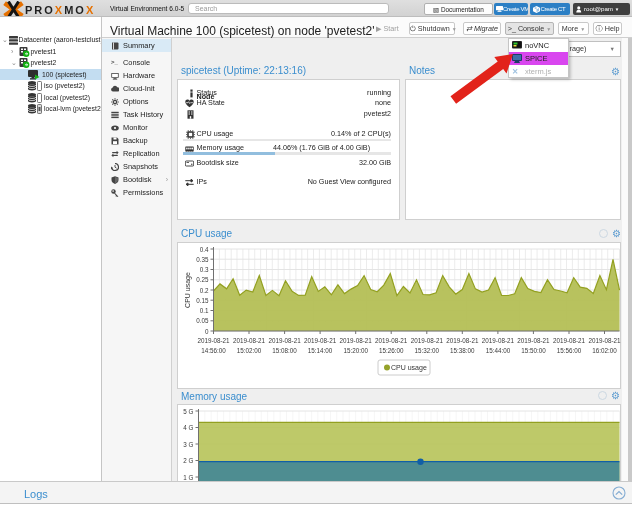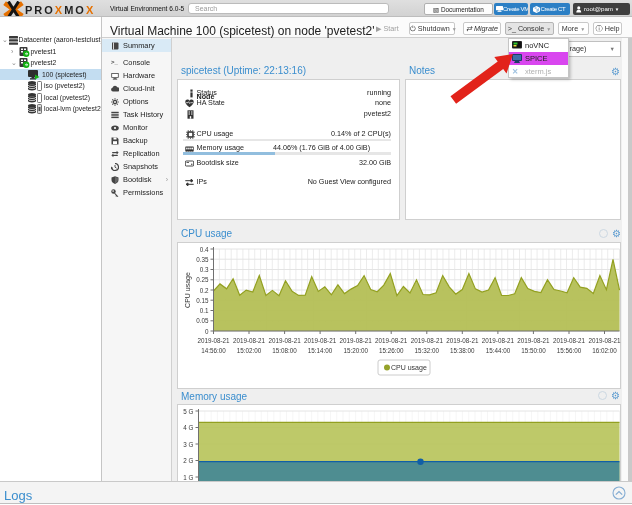--- a/index.html
+++ b/index.html
@@ -602,18 +602,18 @@
       <span class="abs" style="left:3px;top:0;color:#9fc2e0;font-weight:bold;">✕</span>
       <span class="abs" style="left:16px;">xterm.js</span>
     </div>
   </div>
   <svg class="abs" style="left:440px;top:47px;z-index:50;" width="85" height="60" viewBox="0 0 85 60">
     <polygon points="73,7 66.5,26.5 63.2,22.0 16.1,56.8 10.5,49.2 57.7,14.4 54.3,9.9" fill="#e2231a"></polygon>
   </svg>
 </div>
 
 <div class="abs" id="logsbar" style="left:0;top:481px;width:632px;height:23px;background:#f4f4f4;border-top:1px solid #c9c9c9;border-bottom:1px solid #bfbfbf;">
-  <div class="abs" style="left:4px;top:6px;font-size:13px;color:#3b8ece;">Logs</div>
+  <div class="abs" style="left:24px;top:6px;font-size:11px;color:#3b8ece;">Logs</div>
   <svg class="abs" style="right:6px;top:4px;" width="14" height="14" viewBox="0 0 14 14">
       <circle cx="7" cy="7" r="6" fill="none" stroke="#85add3" stroke-width="1.1"></circle>
       <path d="M3.8 8.6 L7 5.6 L10.2 8.6" fill="none" stroke="#85add3" stroke-width="1.3"></path>
     </svg>
 </div>
 
 </body></html>

